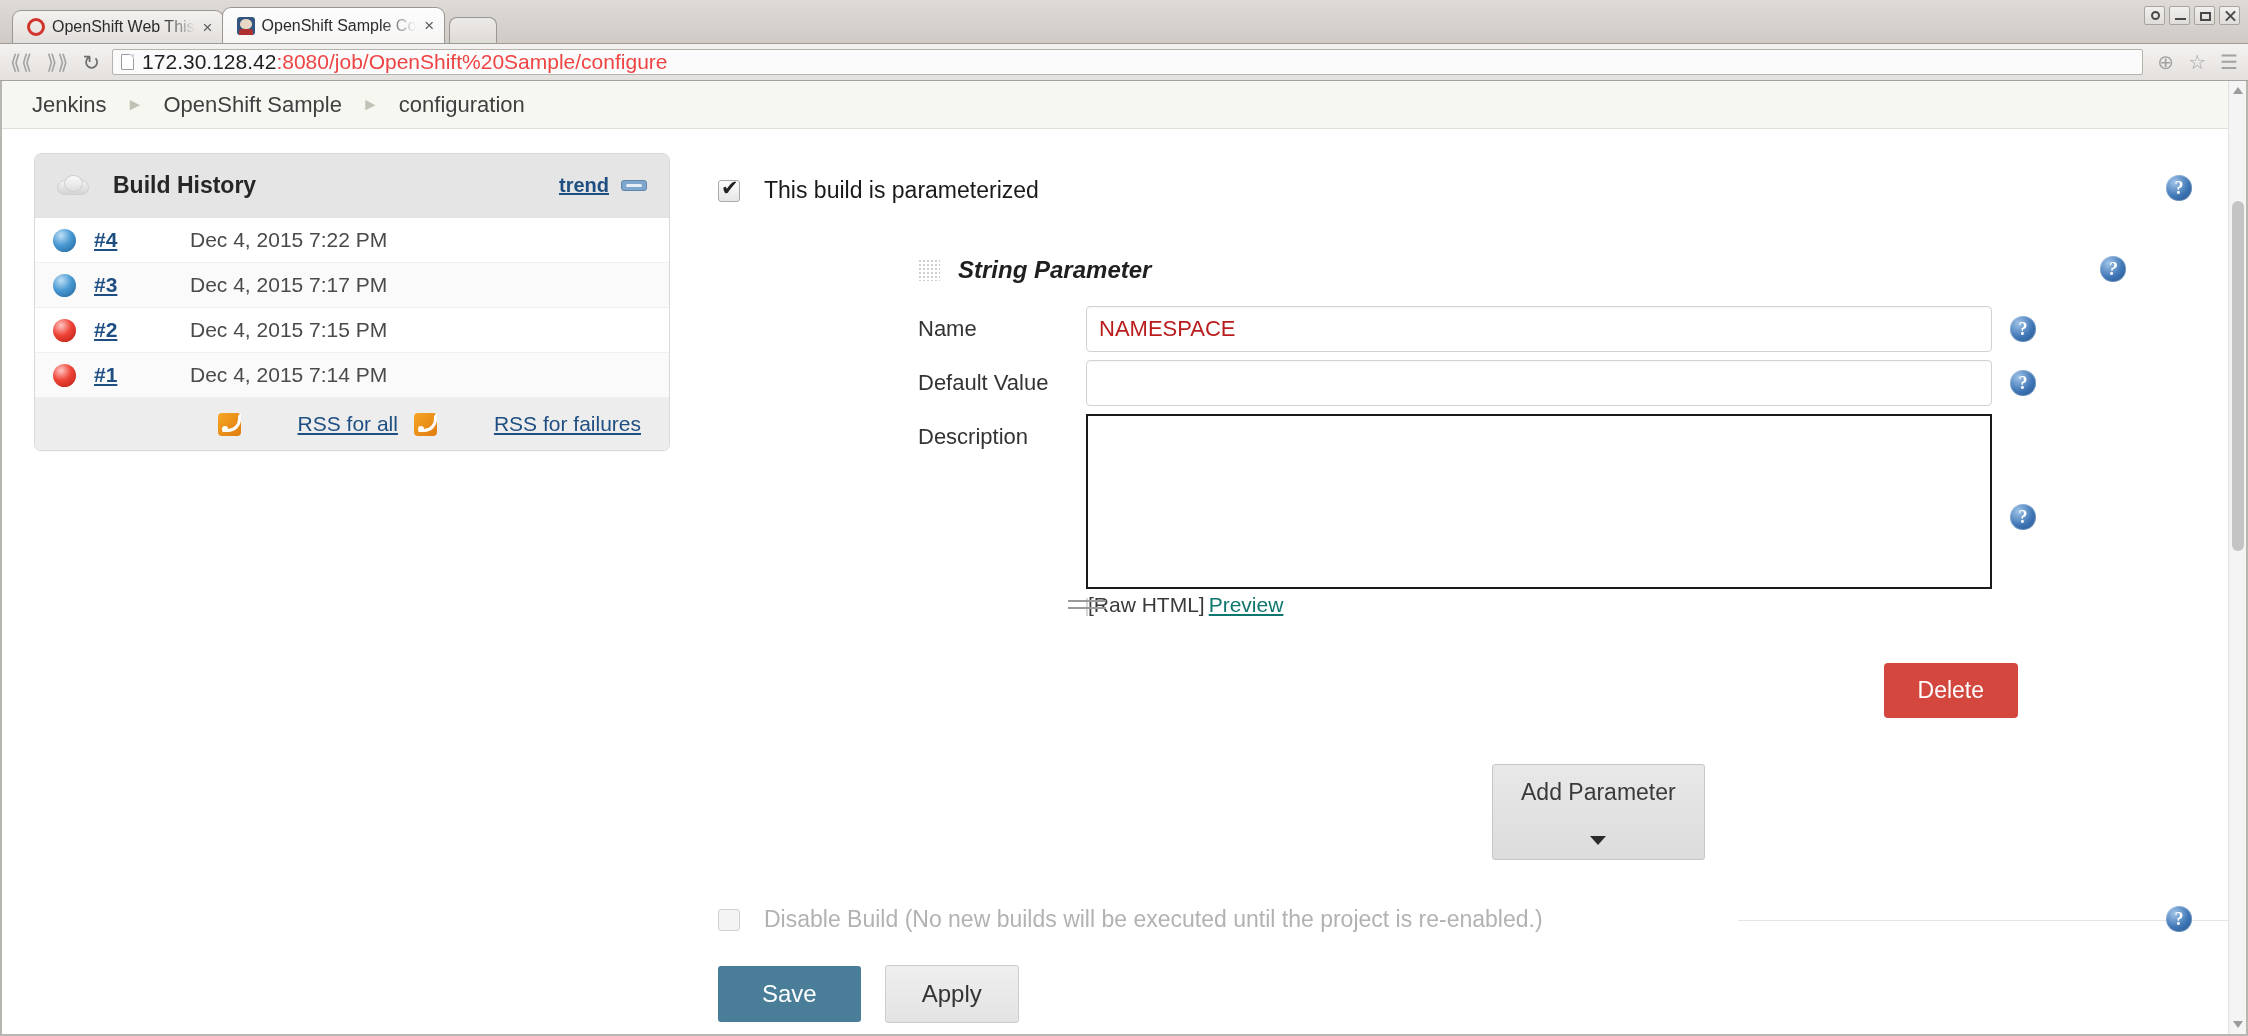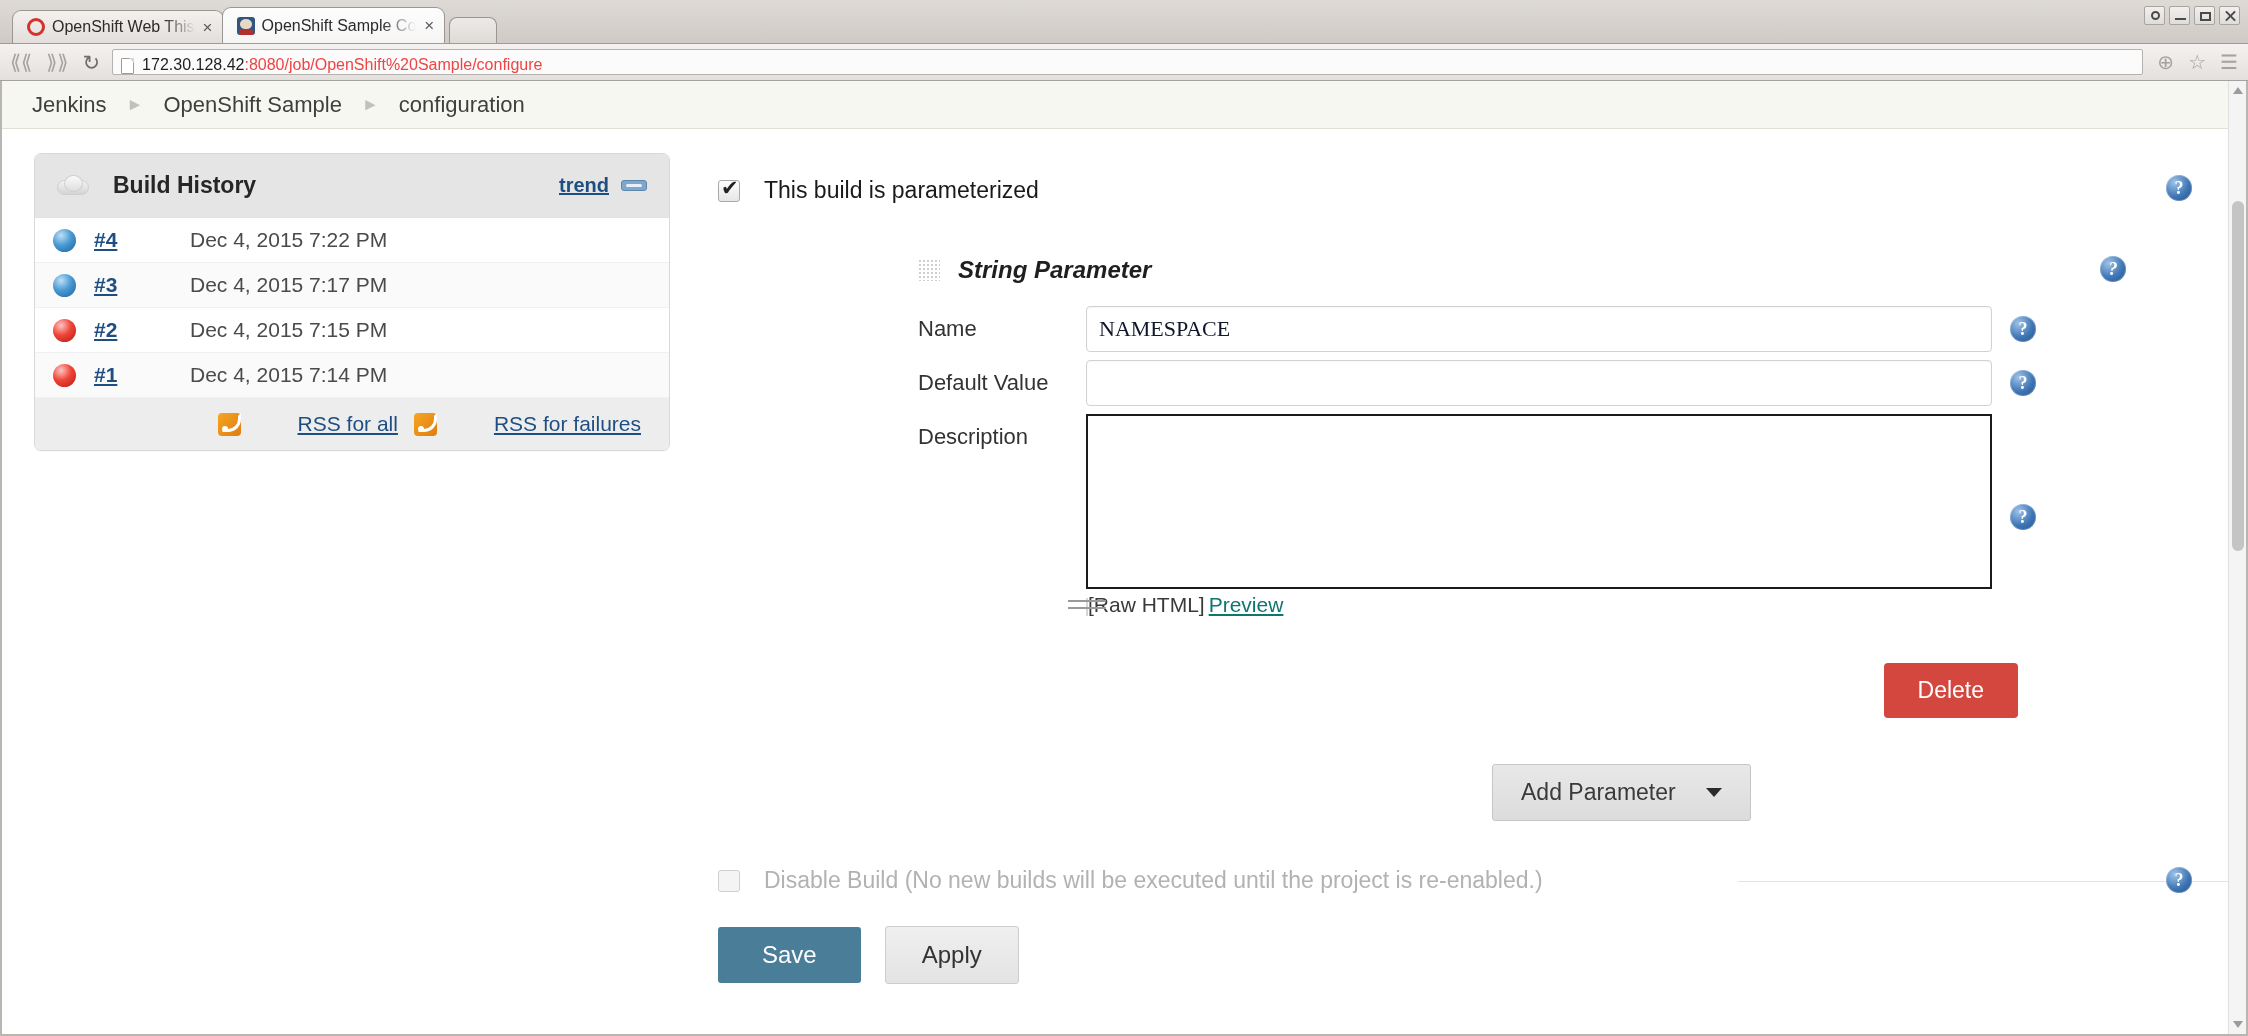--- a/index.html
+++ b/index.html
@@ -118,23 +118,23 @@
   }
   .navicons { display: flex; align-items: center; gap: 14px; margin-right: 12px; color: #9a9a9a; }
   .nav-ico { font-size: 20px; line-height: 1; color: #a3a3a3; user-select: none; }
   .nav-ico.reload { color: #6f6f6f; font-size: 21px; }
   .urlbar {
     flex: 1 1 auto;
     height: 26px;
     background: #fbfbfb;
     border: 1px solid #b6b2ae;
     border-radius: 2px;
-    display: flex; align-items: flex-end;
+    display: flex; align-items: center;
     padding: 0 8px;
-    font-size: 16px;
+    font-size: 21px;
     overflow: hidden;
   }
   .page-ico {
     width: 13px; height: 16px; margin-right: 8px; flex: 0 0 13px;
     border: 1px solid #9b9b9b; background: #fff; border-radius: 1px;
     position: relative;
   }
   .page-ico:after {
     content: ""; position: absolute; right: -1px; top: -1px;
     border-left: 5px solid transparent; border-top: 5px solid #d8d8d8;
@@ -380,23 +380,23 @@
     text-align: left;
     font-size: 22px; color: #333;
     padding-top: 10px;
   }
   .text-input {
     flex: 1 1 auto;
     height: 46px;
     border: 1px solid #d2d2d2;
     border-radius: 4px;
     background: #fff;
-    font-size: 22px; color: #0f172a;
+    font-size: 22px; color: #b91c1c;
     padding: 0 12px;
-    font-family: Liberation Serif, serif;
+    font-family: Liberation Sans, sans-serif;
     box-shadow: inset 0 1px 2px rgba(0,0,0,.04);
   }
   .text-input::placeholder { color: #b4b4b4; }
   .desc-wrap { flex: 1 1 auto; position: relative; }
   .textarea {
     width: 100%; height: 175px;
     border: 2px solid #1a1a1a;
     background: #fff;
     font-size: 20px; color: #111;
     padding: 8px 10px;
@@ -433,20 +433,21 @@
   .addparam-row { margin: 46px 0 0 790px; }
   .btn-dropdown {
     background: linear-gradient(#e8e8e8,#dcdcdc);
     border: 1px solid #c6c6c6;
     border-radius: 3px;
     font-size: 23px; color: #3a3a3a;
     padding: 14px 28px;
     display: inline-flex; align-items: center; gap: 30px;
     cursor: pointer;
     font-family: "Liberation Sans", sans-serif;
+    flex-direction: column;
   }
   .caret { border-left: 8px solid transparent; border-right: 8px solid transparent; border-top: 9px solid #2b2b2b; }
 
   .disable-row {
     display: flex; align-items: center;
     margin: 46px 0 0 16px;
     position: relative;
   }
   .ghost-line {
     position: absolute; left: 1020px; top: 50%;

